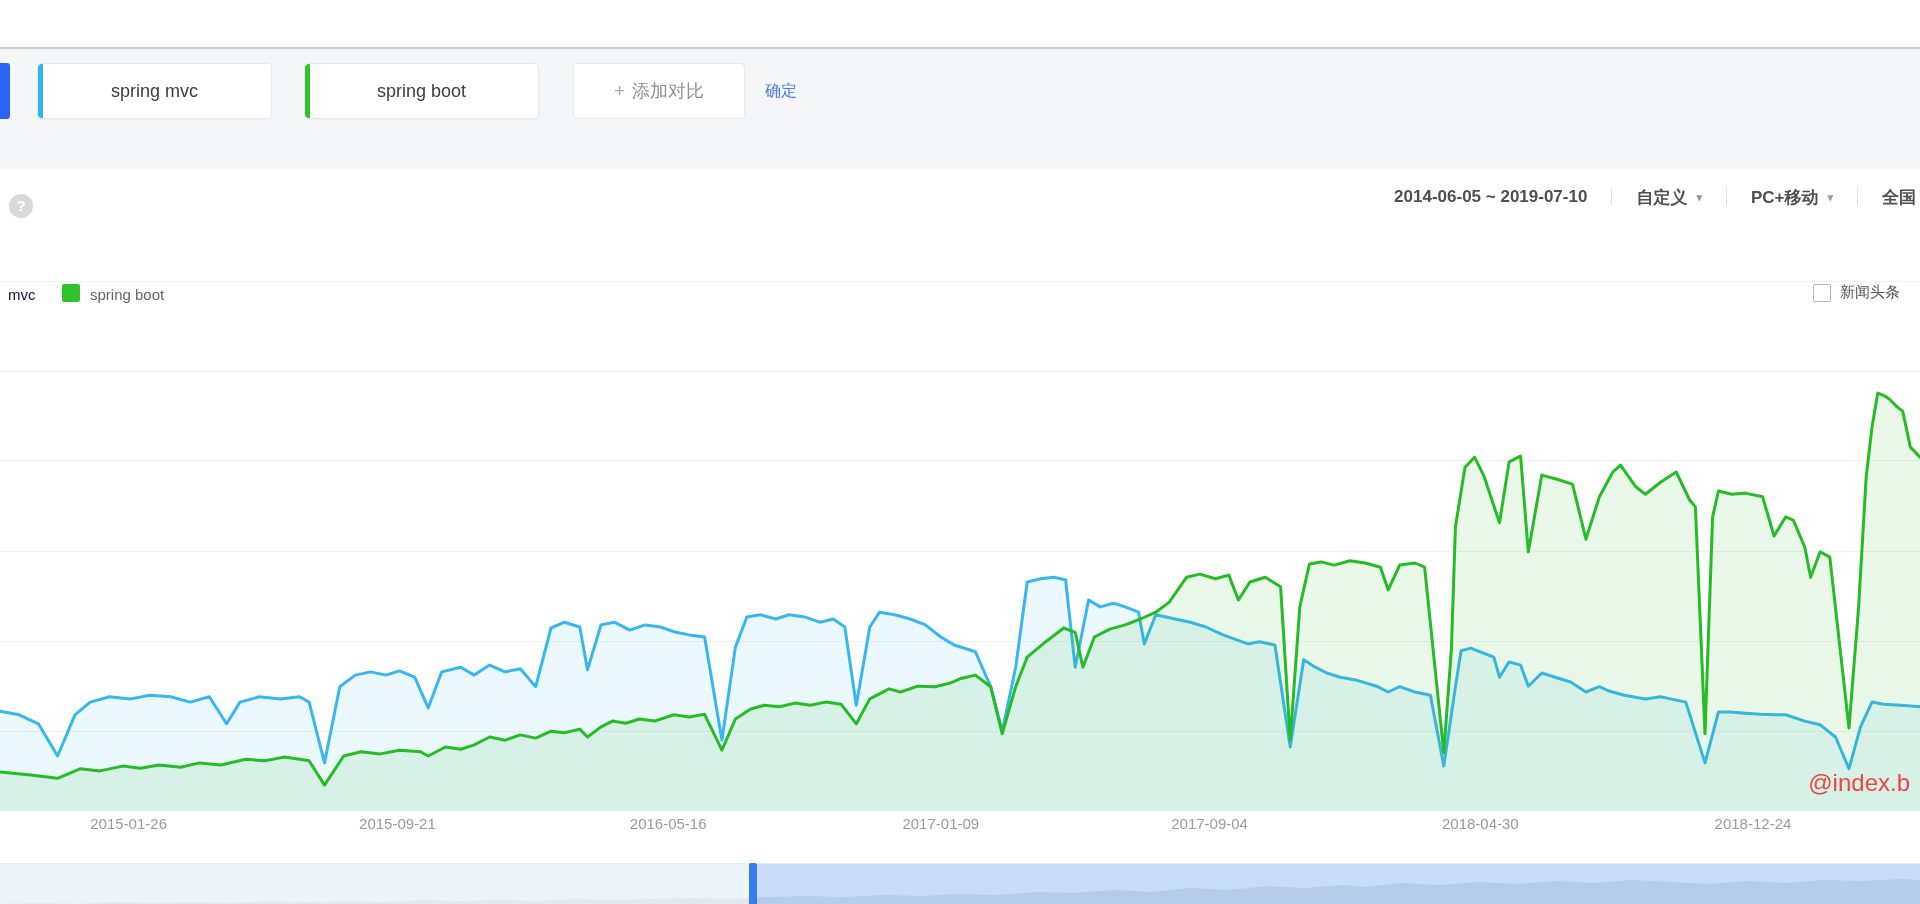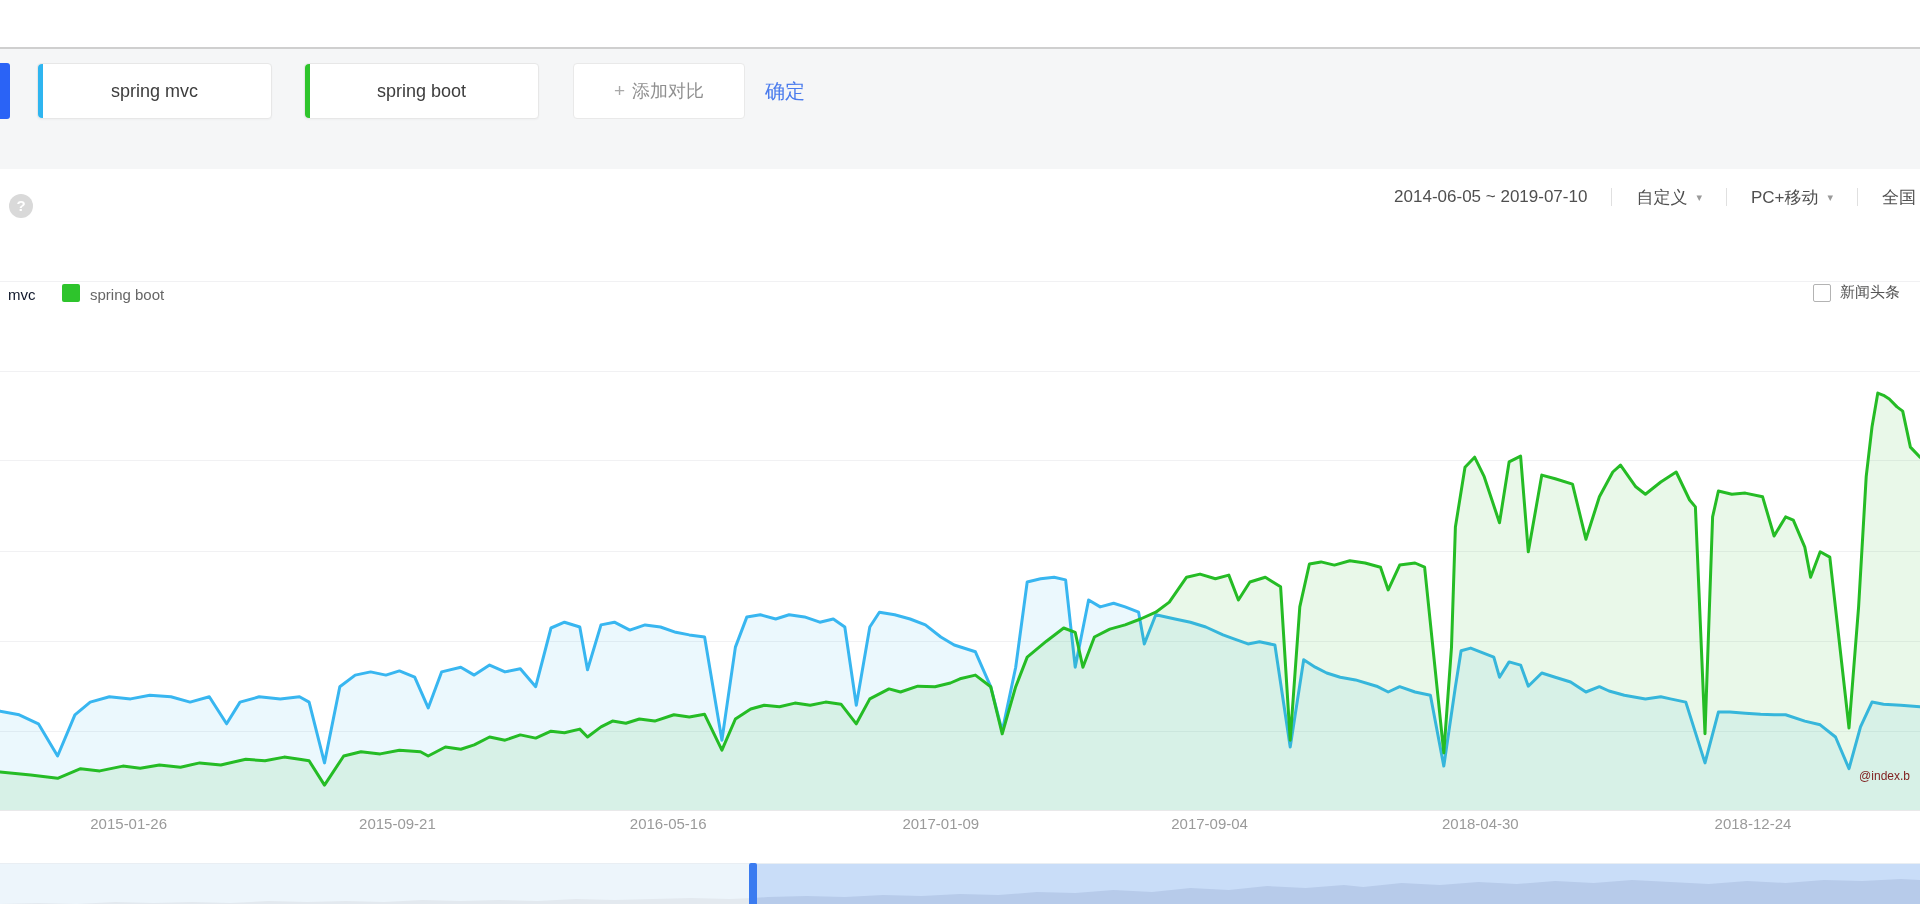--- a/index.html
+++ b/index.html
@@ -10,42 +10,42 @@
           border-top:2px solid #cfcfcf;box-sizing:border-box;}
   .kw-sliver{position:absolute;left:0;top:14px;width:10px;height:56px;border-radius:0 3px 3px 0;}
   .kw-box{position:absolute;top:14px;height:56px;background:#fff;border:1px solid #e7e7e7;
           border-radius:4px;box-sizing:border-box;box-shadow:0 1px 2px rgba(0,0,0,0.03);
           display:flex;align-items:center;justify-content:center;font-size:18px;color:#3d3d3d;}
   .kw-accent{position:absolute;left:0;top:0;bottom:0;width:5px;border-radius:4px 0 0 4px;}
   .add-box{position:absolute;left:573px;top:14px;width:172px;height:56px;background:#fff;
            border:1px solid #e9e9e9;border-radius:4px;box-sizing:border-box;
            display:flex;align-items:center;justify-content:center;font-size:18px;color:#8f8f8f;}
   .add-plus{color:#a9a9a9;margin-right:7px;font-size:19px;}
-  .confirm{position:absolute;left:765px;top:14px;height:56px;line-height:56px;font-size:20px;cursor:pointer;}
+  .confirm{position:absolute;left:765px;top:14px;height:56px;line-height:56px;font-size:16px;cursor:pointer;}
   
   .help-circle{position:absolute;left:9px;top:147px;width:24px;height:24px;border-radius:50%;
                background:#d9d9d9;color:#fff;font-size:15px;font-weight:bold;text-align:center;line-height:24px;}
   .toolbar{position:absolute;right:4px;top:133px;height:34px;display:flex;align-items:center;
            font-size:17px;color:#4f4f4f;white-space:nowrap;}
-  .toolbar .item{display:flex;align-items:center;}
+  .toolbar .item{display:flex;align-items:center;font-weight:bold;}
   .toolbar .caret{font-size:11px;color:#9a9a9a;margin-left:9px;}
   .toolbar .sep{width:1px;height:18px;background:#e0e0e0;margin:0 24px;}
   
   .legend-clip{position:absolute;left:8px;top:239px;font-size:15px;color:#0f172a;}
   .legend-sq{position:absolute;left:62px;top:237px;width:18px;height:18px;border-radius:2px;}
   .legend-lbl{position:absolute;left:90px;top:239px;font-size:15px;color:#666;}
   .news{position:absolute;right:20px;top:236px;display:flex;align-items:center;font-size:15px;color:#555;padding-left:35px;}
   .news .cb{width:18px;height:18px;border:1px solid #b3b3b3;border-radius:2px;background:#fff;margin-right:9px;box-sizing:border-box;}
   
   .plot{position:absolute;left:0;top:234px;width:1920px;height:529px;border-bottom:1px solid #e9e9ea;}
   .gridline{position:absolute;left:0;width:100%;height:1px;background:#f1f1f3;}
   .plot svg{position:absolute;left:0;top:0;}
   .overlay-title{position:absolute;left:128px;top:178px;font-size:56px;font-weight:500;color:#363636;
                  font-family:"DejaVu Sans Mono","Liberation Mono",monospace;letter-spacing:1px;}
-  .watermark{position:absolute;right:10px;top:488px;font-size:12px;color:#7f1d1d;}
+  .watermark{position:absolute;right:10px;top:488px;font-size:24px;color:#ef4444;}
   .xlabels{position:absolute;left:0;top:768px;width:1920px;height:22px;}
   .xlabels span{position:absolute;transform:translateX(-50%);font-size:15px;color:#9a9a9a;}
   
   .brush{position:absolute;left:0;top:816px;width:1920px;height:50px;border-top:1px solid #e9eef3;}
   .brush-bg{position:absolute;top:0;bottom:0;}
   .brush svg{position:absolute;left:0;top:0;}
   .brush-handle{position:absolute;top:-1px;width:8px;height:52px;border-radius:2px;cursor:ew-resize;}
   .brush-base{position:absolute;left:0;top:866px;width:1920px;height:1px;background:#dfe3e7;}
   .brush-ticks{position:absolute;left:0;top:866px;width:1920px;height:8px;}
   .brush-ticks i{position:absolute;top:0;width:1px;height:7px;background:#c9ced4;}

